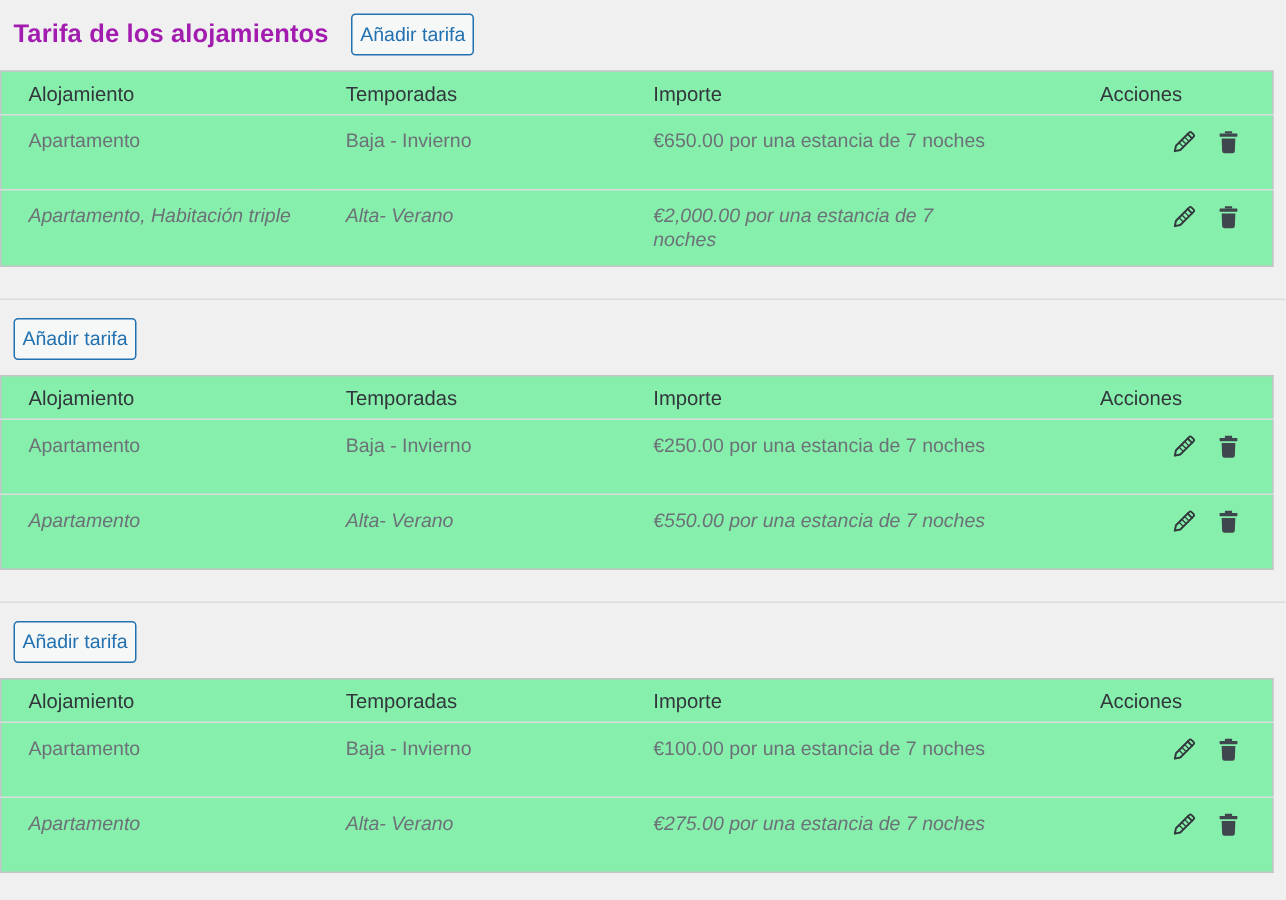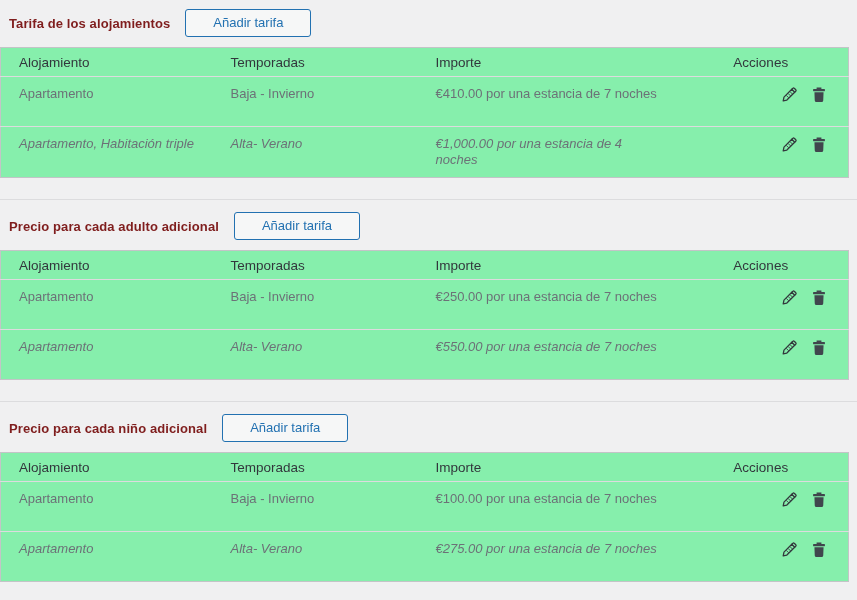--- a/index.html
+++ b/index.html
@@ -8,28 +8,28 @@
     background:#f0f0f1;
     font-family:"Liberation Sans","DejaVu Sans",sans-serif;
     font-size:13px;color:#6c7177;
     -webkit-font-smoothing:antialiased;
   }
   .section-head{
     display:flex;align-items:center;gap:15px;
     padding:9px 0 10px 9px;
   }
   .section-title{
-    margin:0;font-size:13px;font-weight:700;color:#7f1d1d;
+    margin:0;font-size:17px;font-weight:700;color:#a21caf;
     letter-spacing:.1px;
   }
   .add-btn{
     font-family:inherit;font-size:13px;line-height:1.55;
     color:#2271b1;background:#f6f7f7;
     border:1px solid #2271b1;border-radius:3px;
-    padding:3px 27px;cursor:pointer;white-space:nowrap;
+    padding:3px 5px;cursor:pointer;white-space:nowrap;
   }
   table.tariff{
     width:849px;border-collapse:collapse;table-layout:fixed;
     background:#86efac;border:1px solid #c3c4c7;
   }
   table.tariff col.c1{width:212px;}
   table.tariff col.c2{width:205px;}
   table.tariff col.c3{width:262px;}
   table.tariff thead th{
     text-align:left;font-weight:400;font-size:13.5px;color:#32373c;
@@ -77,21 +77,21 @@
           <th>Alojamiento</th>
           <th>Temporadas</th>
           <th>Importe</th>
           <th class="actions">Acciones</th>
         </tr>
       </thead>
       <tbody>
         <tr>
           <td>Apartamento</td>
           <td>Baja - Invierno</td>
-          <td>€410.00 por una estancia de 7 noches</td>
+          <td>€650.00 por una estancia de 7 noches</td>
           <td class="actions">
             <span class="icon-btn edit">
   <svg width="17" height="17" viewBox="0 0 20 20">
     <g fill="none" stroke="#32373c" stroke-width="1.5" stroke-linejoin="round">
       <path d="M12.7 3.9 L16.1 7.3 L6.9 16.5 L2.6 17.4 L3.5 13.1 Z"></path>
       <path d="M12.7 3.9 L14 2.6 a1.1 1.1 0 0 1 1.6 0 L17.4 4.4 a1.1 1.1 0 0 1 0 1.6 L16.1 7.3" stroke-linecap="round"></path>
     </g>
     <g stroke="#32373c" stroke-width="1">
       <path d="M10.6 6.6 L13.4 9.4"></path>
       <path d="M8.4 8.8 L11.2 11.6"></path>
@@ -106,21 +106,21 @@
       <rect x="2.6" y="3.6" width="14.8" height="2.6" rx="0.4"></rect>
       <path d="M4.3 7.6 h11.4 l-0.4 10.4 a2 2 0 0 1 -2 1.9 H6.7 a2 2 0 0 1 -2 -1.9 Z"></path>
     </g>
   </svg>
 </span>
           </td>
         </tr>
         <tr>
           <td>Apartamento, Habitación triple</td>
           <td>Alta- Verano</td>
-          <td>€1,000.00 por una estancia de 4 noches</td>
+          <td>€2,000.00 por una estancia de 7 noches</td>
           <td class="actions">
             <span class="icon-btn edit">
   <svg width="17" height="17" viewBox="0 0 20 20">
     <g fill="none" stroke="#32373c" stroke-width="1.5" stroke-linejoin="round">
       <path d="M12.7 3.9 L16.1 7.3 L6.9 16.5 L2.6 17.4 L3.5 13.1 Z"></path>
       <path d="M12.7 3.9 L14 2.6 a1.1 1.1 0 0 1 1.6 0 L17.4 4.4 a1.1 1.1 0 0 1 0 1.6 L16.1 7.3" stroke-linecap="round"></path>
     </g>
     <g stroke="#32373c" stroke-width="1">
       <path d="M10.6 6.6 L13.4 9.4"></path>
       <path d="M8.4 8.8 L11.2 11.6"></path>
@@ -140,21 +140,20 @@
           </td>
         </tr>
       </tbody>
     </table>
   </section>
 
   <hr class="section-divider">
 
   <section class="sec2">
     <div class="section-head">
-      <h3 class="section-title">Precio para cada adulto adicional</h3>
       <button class="add-btn">Añadir tarifa</button>
     </div>
     <table class="tariff">
       <colgroup>
           <col class="c1">
           <col class="c2">
           <col class="c3">
           <col class="c4">
         </colgroup>
       <thead>
@@ -225,21 +224,20 @@
           </td>
         </tr>
       </tbody>
     </table>
   </section>
 
   <hr class="section-divider">
 
   <section class="sec3">
     <div class="section-head">
-      <h3 class="section-title">Precio para cada niño adicional</h3>
       <button class="add-btn">Añadir tarifa</button>
     </div>
     <table class="tariff">
       <colgroup>
           <col class="c1">
           <col class="c2">
           <col class="c3">
           <col class="c4">
         </colgroup>
       <thead>

